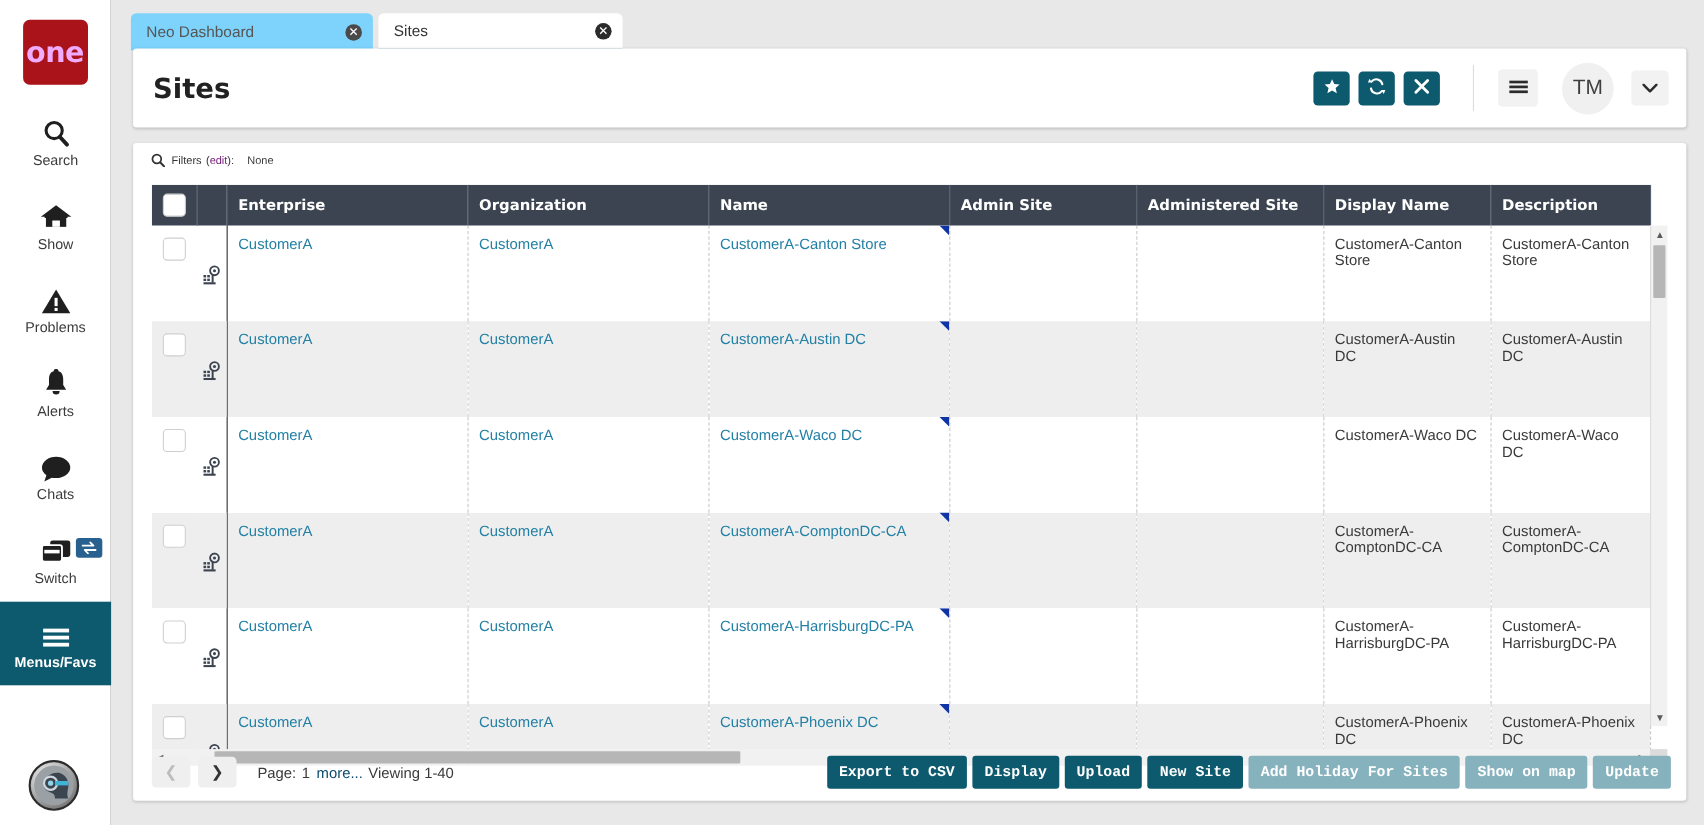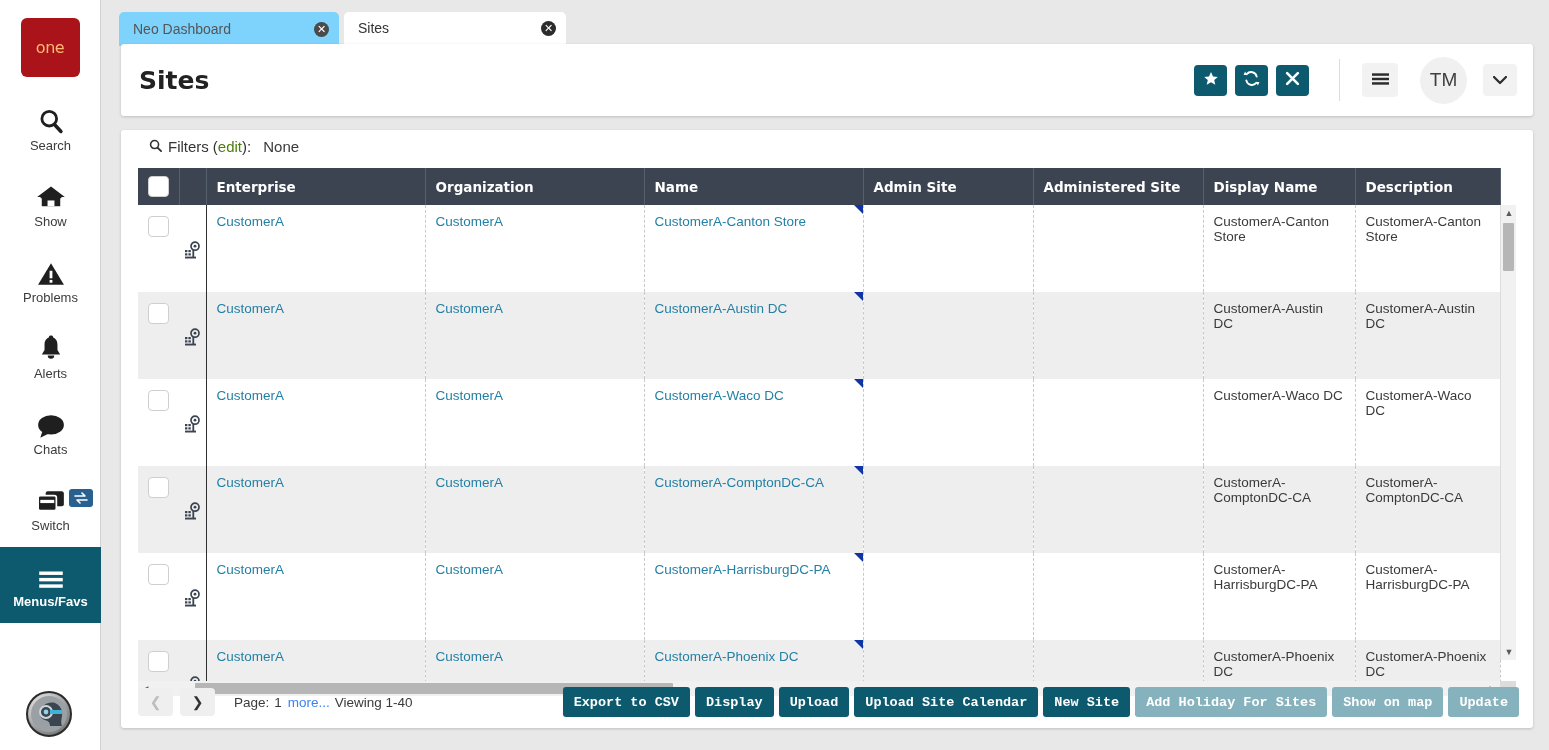--- a/index.html
+++ b/index.html
@@ -22,21 +22,21 @@
     z-index: 20;
   }
   .logo-box {
     width: 59px; height: 59px;
     margin: 18px auto 0 auto;
     background: #a91319;
     border-radius: 6px;
     display: flex; align-items: center; justify-content: center;
   }
   .logo-box .logo-text {
-    color: #fdba74; font-size: 16px; font-weight: 400;
+    color: #f0abfc; font-size: 26px; font-weight: 700;
     letter-spacing: -0.5px; line-height: 1;
     font-family: "DejaVu Sans", sans-serif;
   }
   .rail-item {
     width: 101px; height: 76px;
     display: flex; flex-direction: column;
     align-items: center; justify-content: center;
     gap: 3px;
     position: relative;
     cursor: pointer;
@@ -157,25 +157,25 @@
   #main-card {
     position: absolute;
     left: 121px; top: 130px;
     width: 1412px; height: 598px;
     background: #fff;
     border-radius: 3px;
     box-shadow: 0 1px 3px rgba(0,0,0,.18);
   }
   #filters-bar {
     display: flex; align-items: center;
-    height: 33px; padding-left: 28px;
-    font-size: 15px; color: #333;
+    height: 33px; padding-left: 16px;
+    font-size: 10px; color: #333;
   }
   #filters-bar .f-label { margin-left: 6px; }
-  #filters-bar .f-edit { color: #4d7c0f; cursor: pointer; }
+  #filters-bar .f-edit { color: #701a75; cursor: pointer; }
   #filters-bar .f-value { margin-left: 12px; color: #3a3a3a; }
 
   
   #table-wrap {
     position: absolute;
     left: 17px; top: 38px;
     width: 1378px; height: 528px;
     overflow: hidden;
     border-top: 0;
   }
@@ -296,21 +296,21 @@
     width: 35px; height: 28px;
     background: #efefef; border: none; border-radius: 4px;
     color: #333; font-size: 14px;
     display:inline-flex;align-items:center;justify-content:center;
     margin-right: 7px; cursor: pointer;
     font-family: "DejaVu Sans", sans-serif;
   }
   .pg-btn.disabled { color: #bdbdbd; }
   .pg-text { font-size: 13.5px; color: #3a3a3a; margin-left: 12px; }
   .pg-text .pg-num { margin: 0 6px 0 5px; }
-  .pg-text .pg-more { color: #3b82f6; cursor: pointer; margin-right: 5px;}
+  .pg-text .pg-more { color: #0c4a6e; cursor: pointer; margin-right: 5px;}
   .footer-spacer { flex: 1; }
   .act-btn {
     height: 30px; padding: 0 11px;
     background: #0d5a6e; color: #fff;
     border: none; border-radius: 3px;
     font-size: 13.5px; font-weight: 700;
     margin-left: 5px; cursor: pointer;
     white-space: nowrap;
     font-family: Liberation Mono, monospace;
   }
@@ -695,20 +695,19 @@
       <span>❯</span>
     </button>
     <div class="pg-text">
       <span>Page:</span><span class="pg-num">1</span><span class="pg-more">more...</span><span>Viewing 1-40</span>
     </div>
     <div class="footer-spacer"></div>
     <div id="footer-buttons" style="display:flex;">
         <button class="act-btn">Export to CSV</button>
         <button class="act-btn">Display</button>
         <button class="act-btn">Upload</button>
-        <button class="act-btn">Upload Site Calendar</button>
         <button class="act-btn">New Site</button>
         <button class="act-btn muted">Add Holiday For Sites</button>
         <button class="act-btn muted">Show on map</button>
         <button class="act-btn muted">Update</button>
       </div>
   </div>
 </div>
 
 </body></html>

